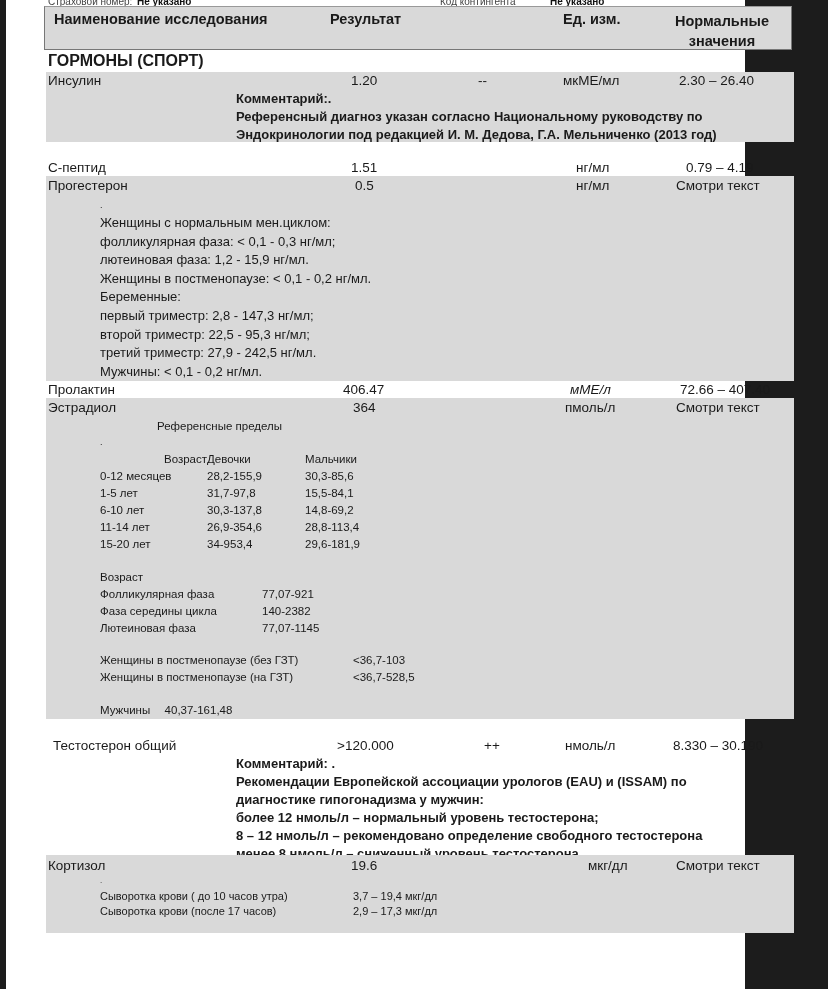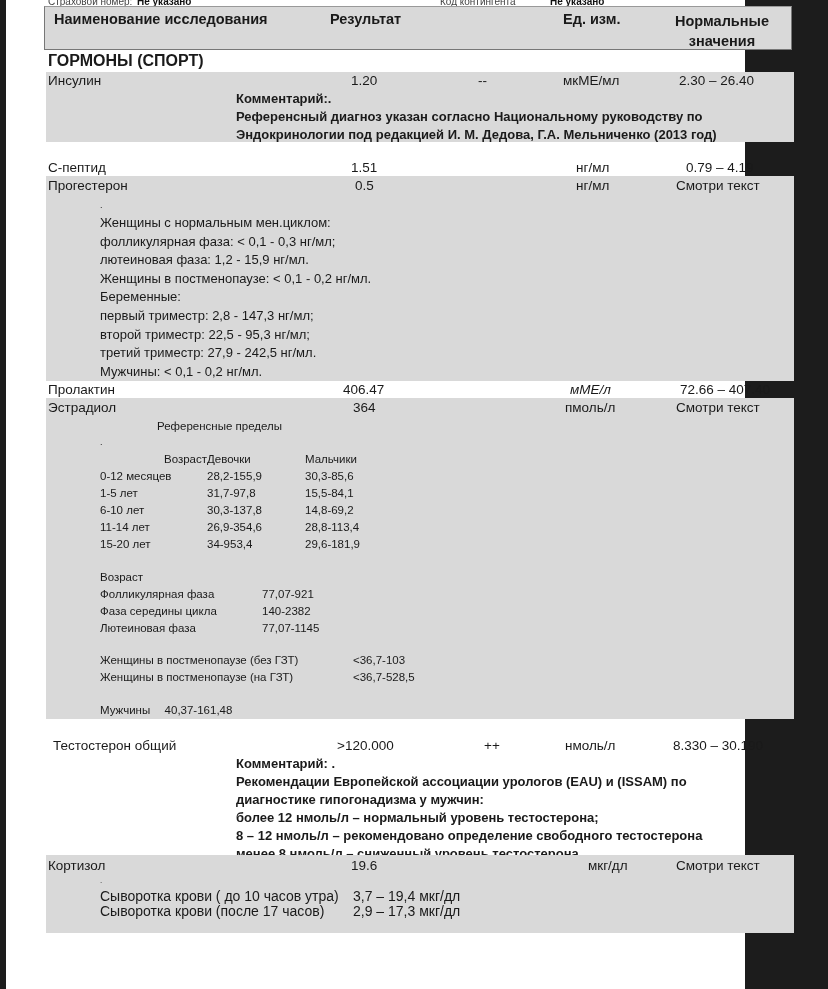--- a/index.html
+++ b/index.html
@@ -17,21 +17,21 @@
     background: #d9d9d9; border: 1px solid #777; border-top: 1px solid #999;
     box-sizing: border-box;
   }
   .hcell { position: absolute; font-weight: bold; font-size: 14.5px; color: #1a1a1a; }
   .section-title { font-weight: bold; font-size: 16px; }
   .band { position: absolute; left: 40px; width: 748px; background: #d9d9d9; }
   .txt { font-size: 13.5px; }
   .cm { font-size: 13px; font-weight: bold; line-height: 18px; }
   .ref { font-size: 13px; line-height: 18.6px; }
   .sm { font-size: 11.5px; line-height: 17px; }
-  .xs { font-size: 14px; line-height: 15px; }
+  .xs { font-size: 11px; line-height: 15px; }
   .center { text-align: center; }
 </style>
 </head>
 <body>
 
 <div class="page">
 
   <div class="abs topline" style="left:42px; top:-4px;">Страховой номер:</div>
   <div class="abs topline" style="left:131px; top:-4px; font-weight:bold; color:#111;">Не указано</div>
   <div class="abs topline" style="left:434px; top:-4px;">Код контингента</div>

